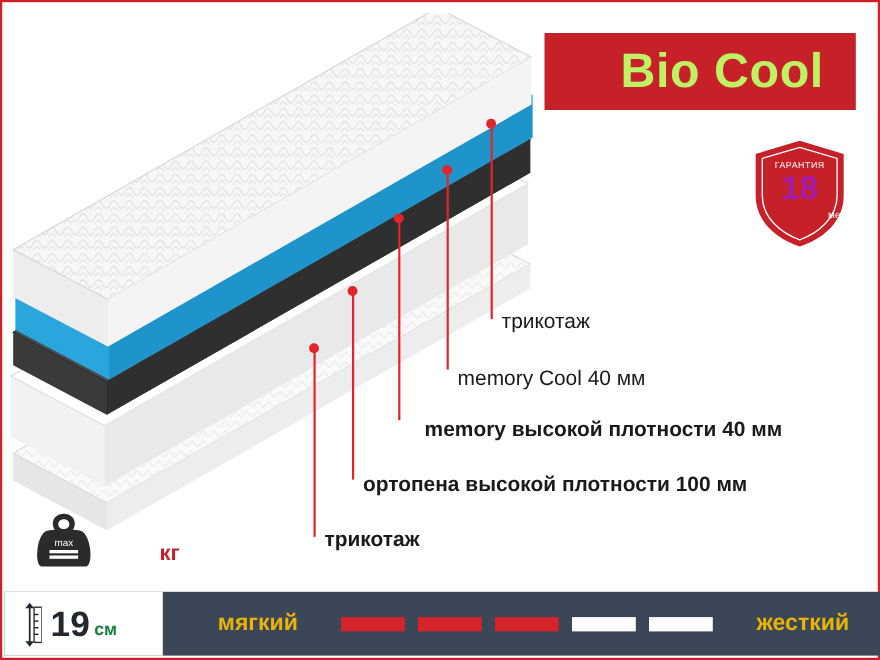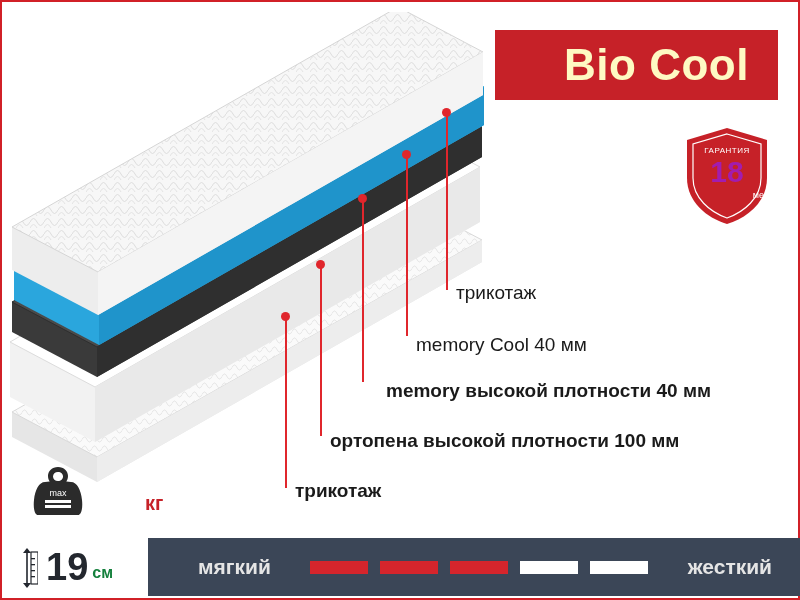--- a/index.html
+++ b/index.html
@@ -19,21 +19,21 @@
 
   
   .title-badge{
     position:absolute;
     left:493px;top:28px;
     width:283px;height:70px;
     background:#c62128;
     display:flex;align-items:center;justify-content:center;
   }
   .title-badge .title-text{
-    color:#fef9c3;
+    color:#bef264;
     font-size:44px;
     font-weight:bold;
     letter-spacing:0.5px;
     white-space:nowrap;
     margin-left:40px;
   }
 
   
   .shield{
     position:absolute;
@@ -103,25 +103,25 @@
     width:796px;height:58px;
     background:#3b4657;
     display:flex;align-items:center;
   }
   .height-box{
     width:144px;height:58px;background:#ffffff;
     display:flex;align-items:center;
     box-sizing:border-box;padding-left:12px;
   }
   .ruler-icon{width:22px;height:40px;position:relative;margin-right:8px;}
-  .height-num{font-size:38px;font-weight:bold;color:#23272e;line-height:34px;}
+  .height-num{font-size:32px;font-weight:bold;color:#23272e;line-height:34px;}
   .height-unit{font-size:16px;font-weight:bold;color:#15803d;margin-left:4px;position:relative;top:6px;}
 
   .soft-label,.hard-label{
-    color:#e5e5e5;font-size:21px;font-weight:bold;
+    color:#eab308;font-size:21px;font-weight:bold;
   }
   .soft-label{margin-left:50px;}
   .hard-label{margin-right:28px;}
   .scale{
     flex:1;display:flex;align-items:center;justify-content:center;
     gap:12px;
   }
   .seg{width:58px;height:13px;}
   .seg.on{background:#d5252c;}
   .seg.off{background:#ffffff;}

